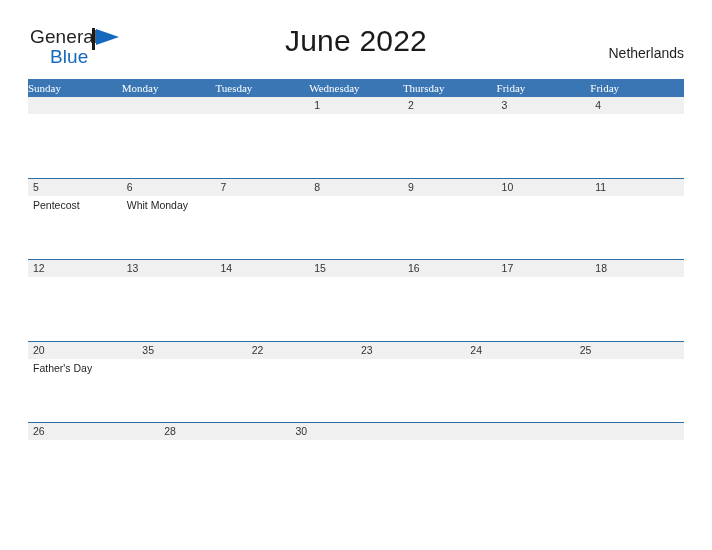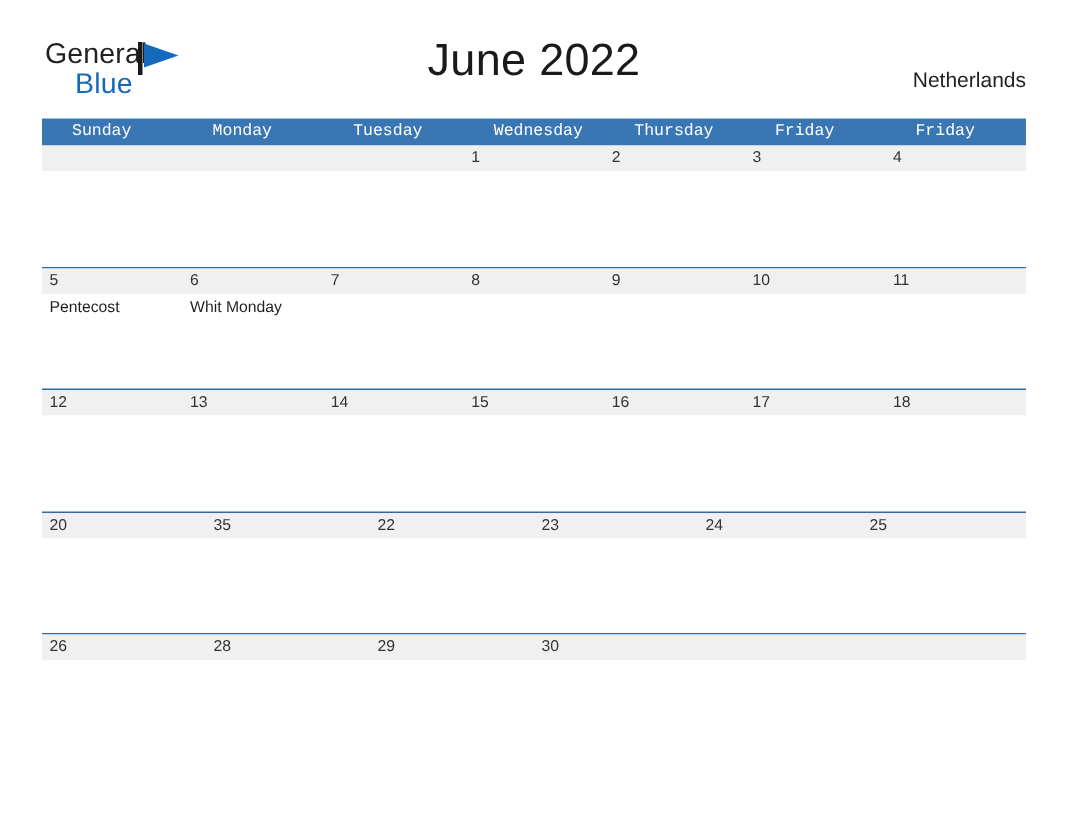--- a/index.html
+++ b/index.html
@@ -94,23 +94,23 @@
   .weekday-row {
     display: flex;
     background: #3a76b4;
     height: 18px;
   }
   .weekday-cell {
     flex: 1 1 0;
     color: #ffffff;
     font-size: 11px;
     line-height: 18px;
-    padding-left: 20px;
-    box-sizing: border-box;
-    font-family: Liberation Mono, monospace;
+    padding-left: 0;
+    box-sizing: border-box;
+    font-family: Liberation Serif, serif;
     white-space: nowrap;
     overflow: hidden;
   }
 
   .week-row {
     border-top: 1.5px solid #2e6da4;
     height: 80.5px;
     position: relative;
   }
   .week-row:first-of-type { border-top: none; }
@@ -241,33 +241,33 @@
         <div class="week-row">
           <div class="date-band">
             <div class="date-cell">20</div>
             <div class="date-cell">35</div>
             <div class="date-cell">22</div>
             <div class="date-cell">23</div>
             <div class="date-cell">24</div>
             <div class="date-cell">25</div>
           </div>
           <div class="event-band">
+            <div class="event-cell">Father's Day</div>
             <div class="event-cell"></div>
             <div class="event-cell"></div>
             <div class="event-cell"></div>
             <div class="event-cell"></div>
             <div class="event-cell"></div>
             <div class="event-cell"></div>
           </div>
         </div>
         <div class="week-row">
           <div class="date-band">
             <div class="date-cell">26</div>
             <div class="date-cell">28</div>
-            <div class="date-cell">29</div>
             <div class="date-cell">30</div>
             <div class="date-cell"></div>
             <div class="date-cell"></div>
           </div>
           <div class="event-band">
             <div class="event-cell"></div>
             <div class="event-cell"></div>
             <div class="event-cell"></div>
             <div class="event-cell"></div>
             <div class="event-cell"></div>

